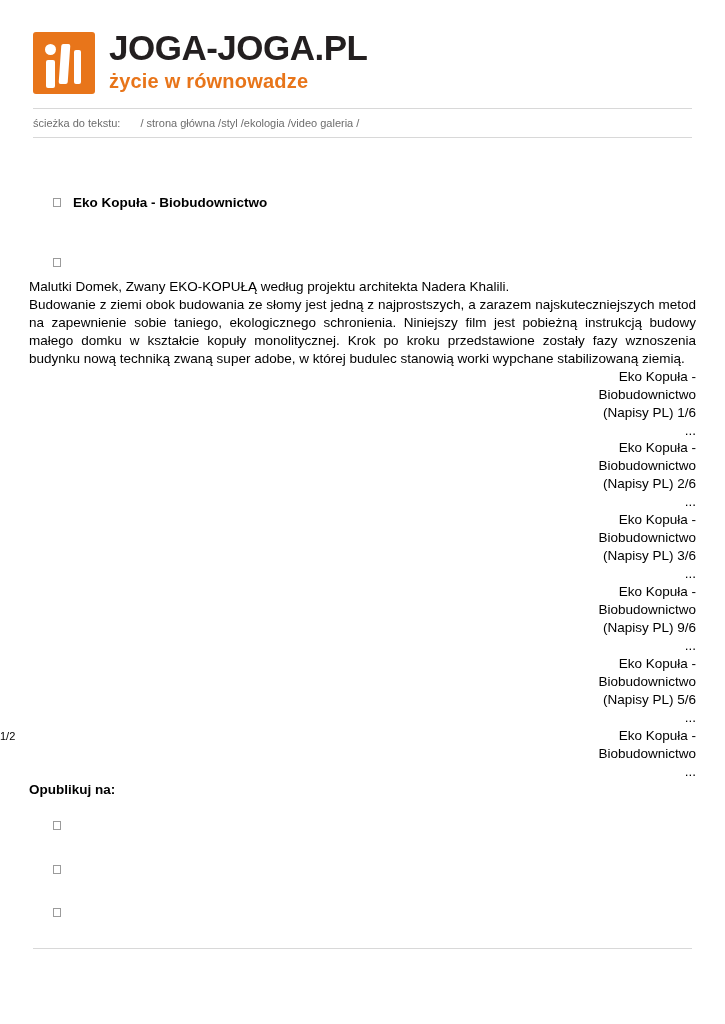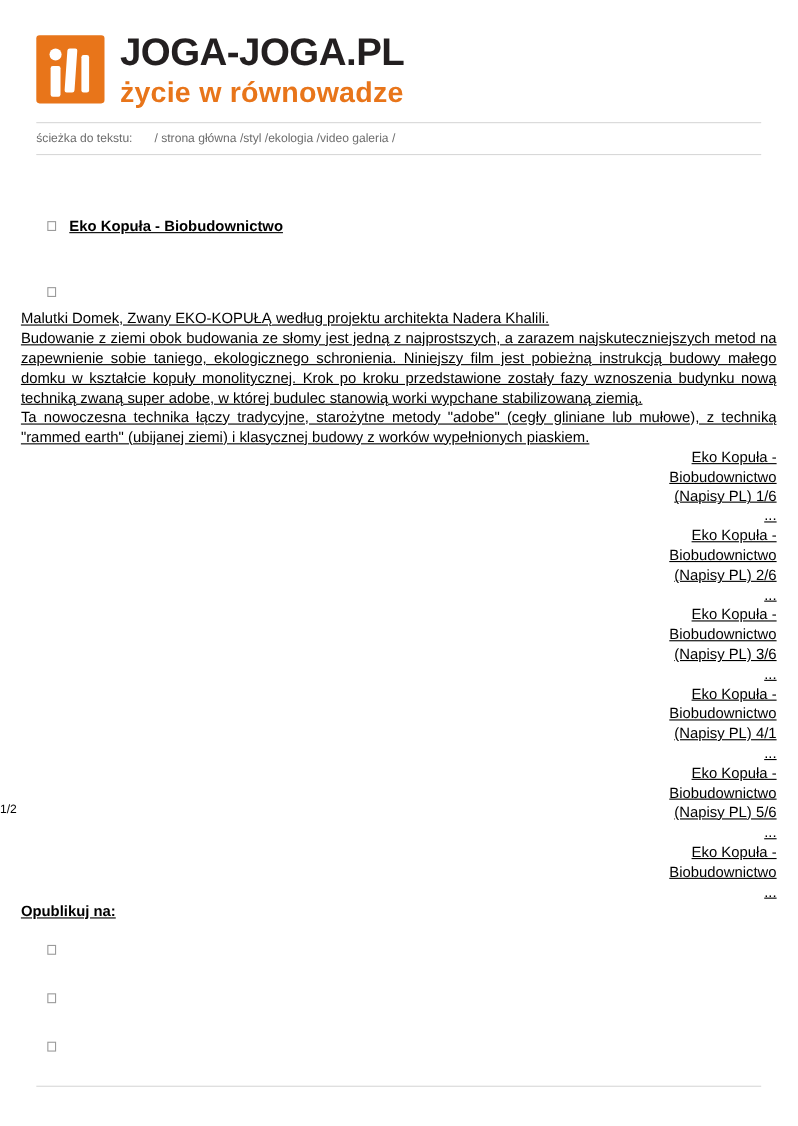--- a/index.html
+++ b/index.html
@@ -79,21 +79,21 @@
     line-height: 1;
   }
   .logo-title {
     font-size: 35px;
     font-weight: bold;
     letter-spacing: -0.5px;
     color: #231f20;
     font-family: "Liberation Sans", sans-serif;
   }
   .logo-sub {
-    font-size: 26px;
+    font-size: 20px;
     color: #e8751a;
     font-weight: bold;
     margin-top: 6px;
     letter-spacing: 0.2px;
   }
 
   .rule {
     border: 0;
     border-top: 1px solid #d8d8d8;
     margin: 14px 33px 0 33px;
@@ -112,25 +112,24 @@
   .breadcrumb .bc-path { white-space: nowrap; }
 
   .rule2 {
     border: 0;
     border-top: 1px solid #d8d8d8;
     margin: 8px 33px 0 33px;
   }
 
   
   .content {
-    margin: 0 19px;
+    margin: 0 29px;
     padding-top: 56px;
     font-size: 13.5px;
     line-height: 1.33;
-    text-decoration: underline;
   }
   .title-row {
     display: flex;
     align-items: center;
     gap: 12px;
     margin-left: 24px;
   }
   .box-glyph {
     display: inline-block;
     width: 8px;
@@ -227,21 +226,20 @@
 
     <div class="spacer-42"></div>
 
     <div class="orphan-box">
       <span class="box-glyph"></span>
     </div>
 
     <div class="body-text">
       <p>Malutki Domek, Zwany EKO-KOPUŁĄ według projektu architekta Nadera Khalili.</p>
       <p>Budowanie z ziemi obok budowania ze słomy jest jedną z najprostszych, a zarazem najskuteczniejszych metod na zapewnienie sobie taniego, ekologicznego schronienia. Niniejszy film jest pobieżną instrukcją budowy małego domku w kształcie kopuły monolitycznej. Krok po kroku przedstawione zostały fazy wznoszenia budynku nową techniką zwaną super adobe, w której budulec stanowią worki wypchane stabilizowaną ziemią.</p>
-      <p>Ta nowoczesna technika łączy tradycyjne, starożytne metody "adobe" (cegły gliniane lub mułowe), z techniką "rammed earth" (ubijanej ziemi) i klasycznej budowy z worków wypełnionych piaskiem.</p>
     </div>
 
     <div class="list-block">
       <div>
         <div class="line">Eko Kopuła -</div>
         <div class="line">Biobudownictwo</div>
         <div class="line">(Napisy PL) 1/6</div>
         <div class="dots">...</div>
       </div>
       <div>
@@ -252,21 +250,21 @@
       </div>
       <div>
         <div class="line">Eko Kopuła -</div>
         <div class="line">Biobudownictwo</div>
         <div class="line">(Napisy PL) 3/6</div>
         <div class="dots">...</div>
       </div>
       <div>
         <div class="line">Eko Kopuła -</div>
         <div class="line">Biobudownictwo</div>
-        <div class="line">(Napisy PL) 4/1</div>
+        <div class="line">(Napisy PL) 9/6</div>
         <div class="dots">...</div>
       </div>
       <div>
         <div class="line">Eko Kopuła -</div>
         <div class="line">Biobudownictwo</div>
         <div class="line">(Napisy PL) 5/6</div>
         <div class="dots">...</div>
       </div>
       <div>
         <div class="line">Eko Kopuła -</div>

